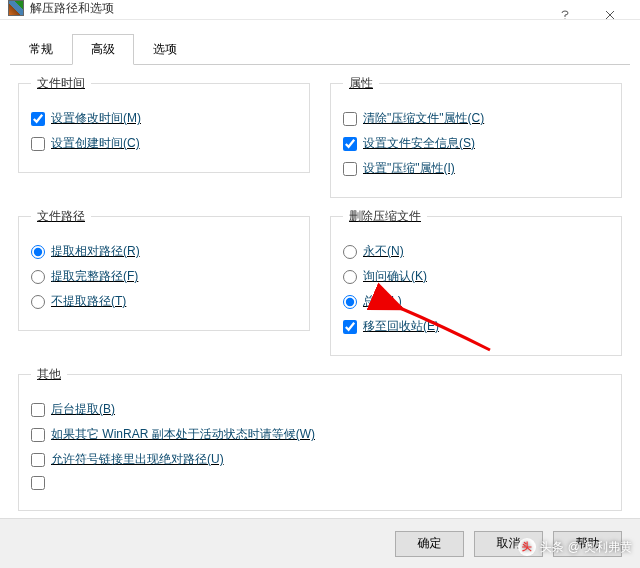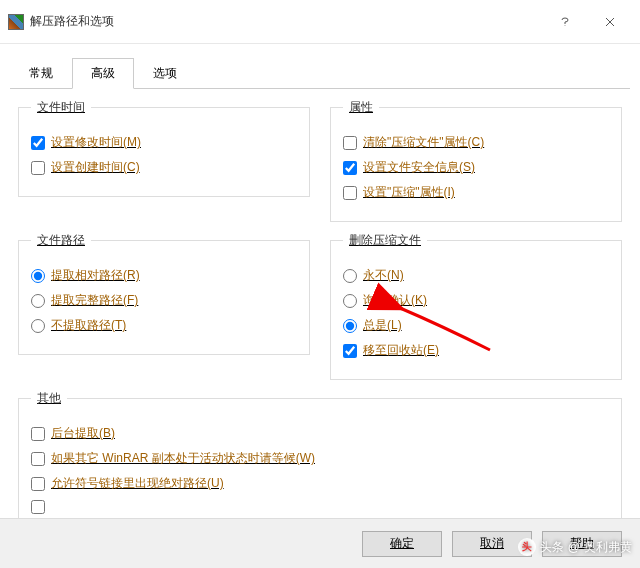--- a/index.html
+++ b/index.html
@@ -1,36 +1,36 @@
 <!DOCTYPE html>
 <html><head>
   <meta charset="utf-8">
   <style>
     * { box-sizing: border-box; margin: 0; padding: 0; font-family: "Microsoft YaHei", "Segoe UI", sans-serif; font-size: 12px; }
     body { background: #fff; width: 640px; height: 568px; position: relative; }
-    .titlebar { height: 44px; display: flex; align-items: center; padding: 0 8px; border-bottom: 1px solid #e8e8e8; position: relative; }
+    .titlebar { height: 20px; display: flex; align-items: flex-start; padding: 0 8px; border-bottom: 1px solid #e8e8e8; position: relative; }
     .app-icon { width: 16px; height: 16px; margin-right: 6px; background: linear-gradient(45deg,#d2691e,#8b4513 40%,#4682b4 40%,#4682b4 70%,#228b22 70%); border: 1px solid #666; }
     .title { color: #333; font-size: 12px; }
     .winbtns { display: flex; margin-left: auto; }
     .winbtn { width: 45px; height: 30px; display: flex; align-items: center; justify-content: center; color: #666; }
     .winbtn svg { width: 10px; height: 10px; }
     .tabs { display: flex; padding-left: 10px; margin-top: 14px; position: relative; }
     .tab { padding: 6px 18px; border: 1px solid transparent; color: #000000; cursor: default; background: #fff; }
     .tab.active { border: 1px solid #ccc; border-bottom: 1px solid #fff; position: relative; z-index: 2; }
     .tabline { position: absolute; left: 10px; right: 10px; bottom: 0; height: 1px; background: #ccc; }
     .content { padding: 10px 18px; text-decoration: underline; }
     .row { display: flex; gap: 20px; }
     .col { flex: 1; }
     fieldset { border: 1px solid #ddd; padding: 10px 12px 12px; margin-bottom: 10px; }
     legend { padding: 0 6px; color: #333; }
     .opt { display: flex; align-items: center; margin: 8px 0; gap: 6px; }
     .opt input { width: 14px; height: 14px; }
-    .opt label { color: #a16207; text-align: center; }
+    .opt label { color: #0c4a6e; text-align: center; }
     .btnbar { position: absolute; left: 0; right: 0; bottom: 0; height: 50px; background: #f0f0f0; border-top: 1px solid #ddd; display: flex; align-items: center; justify-content: flex-end; gap: 10px; padding-right: 18px; }
-    .btn { width: 80px; height: 26px; background: #e1e1e1; border: 1px solid #adadad; text-decoration: underline; }
+    .btn { width: 69px; height: 26px; background: #e1e1e1; border: 1px solid #adadad; }
     .arrow { position: absolute; left: 350px; top: 280px; pointer-events: none; }
     .watermark { position: absolute; right: 8px; bottom: 12px; color: #fff; display: flex; align-items: center; gap: 4px; font-size: 13px; text-shadow: 0 0 4px rgba(0,0,0,0.6); }
     .wm-icon { width: 18px; height: 18px; border-radius: 50%; background: #fff; color: #e33; display: flex; align-items: center; justify-content: center; font-weight: bold; font-size: 10px; }
   </style>
 </head>
 <body>
 
 <div class="titlebar">
   <div class="app-icon"></div>
   <div class="title">解压路径和选项</div>

